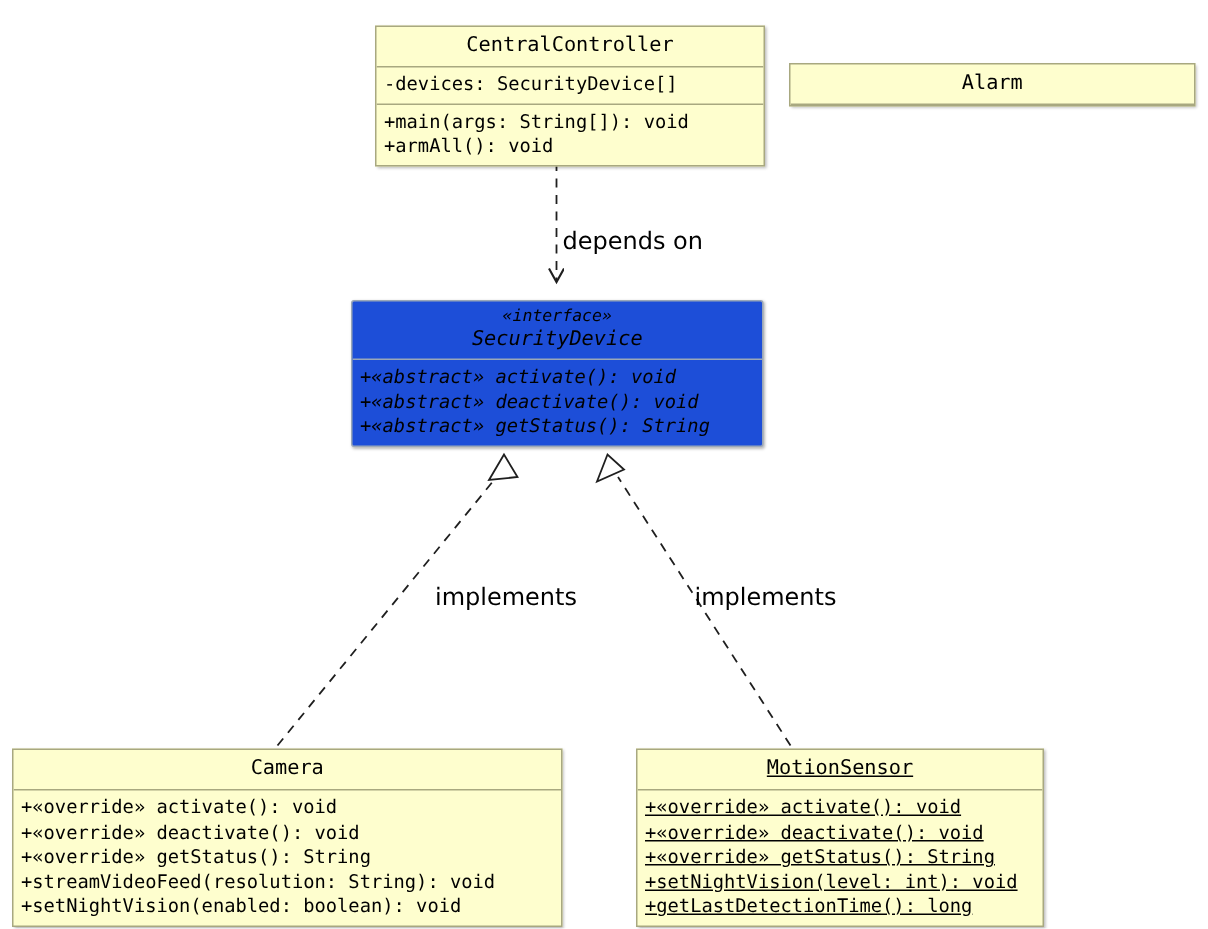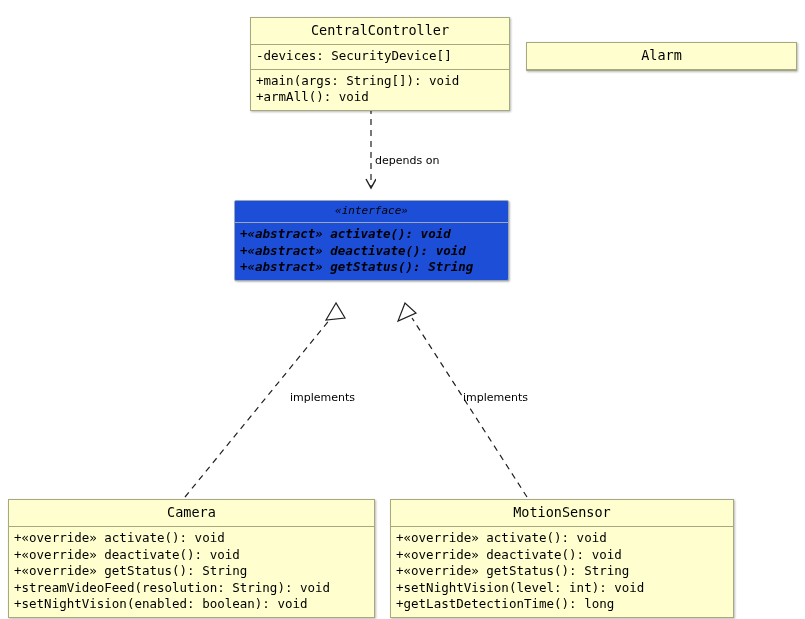--- a/index.html
+++ b/index.html
@@ -85,28 +85,27 @@
   }
   .uml-member {
     font-size: 12.5px;
     line-height: 16.5px;
     color: #000000;
     white-space: nowrap;
     letter-spacing: 0px;
   }
   .interface-box .uml-member {
     font-style: italic;
-    font-weight: bold;
   }
 
   
   .edge-label {
     position: absolute;
     font-family: "DejaVu Sans", sans-serif;
-    font-size: 11px;
+    font-size: 16px;
     line-height: 13px;
     color: #000000;
     white-space: nowrap;
     background: transparent;
   }
 </style>
 </head>
 <body>
 
 <div id="diagram-canvas">
@@ -157,20 +156,21 @@
   <div class="uml-box" style="left:526px; top:7px; width:271px;margin-top:35px;">
     <div class="uml-title">
       <span class="uml-classname">Alarm</span>
     </div>
     <div class="uml-divider"></div>
   </div>
 
   <div class="uml-box interface-box" style="left:234px; top:200px; width:275px;">
     <div class="uml-title">
       <span class="uml-stereotype">«interface»</span>
+      <span class="uml-classname">SecurityDevice</span>
     </div>
     <div class="uml-divider"></div>
     <div class="uml-compartment">
       <div class="uml-member">+«abstract» activate(): void</div>
       <div class="uml-member">+«abstract» deactivate(): void</div>
       <div class="uml-member">+«abstract» getStatus(): String</div>
     </div>
   </div>
 
   <div class="uml-box" style="left:8px; top:499px; width:367px;">
@@ -180,21 +180,21 @@
     <div class="uml-divider"></div>
     <div class="uml-compartment">
       <div class="uml-member">+«override» activate(): void</div>
       <div class="uml-member">+«override» deactivate(): void</div>
       <div class="uml-member">+«override» getStatus(): String</div>
       <div class="uml-member">+streamVideoFeed(resolution: String): void</div>
       <div class="uml-member">+setNightVision(enabled: boolean): void</div>
     </div>
   </div>
 
-  <div class="uml-box" style="left:390px; top:499px; width:344px;">
+  <div class="uml-box" style="left:424px; top:499px; width:272px;text-decoration:underline;">
     <div class="uml-title">
       <span class="uml-classname">MotionSensor</span>
     </div>
     <div class="uml-divider"></div>
     <div class="uml-compartment">
       <div class="uml-member">+«override» activate(): void</div>
       <div class="uml-member">+«override» deactivate(): void</div>
       <div class="uml-member">+«override» getStatus(): String</div>
       <div class="uml-member">+setNightVision(level: int): void</div>
       <div class="uml-member">+getLastDetectionTime(): long</div>

